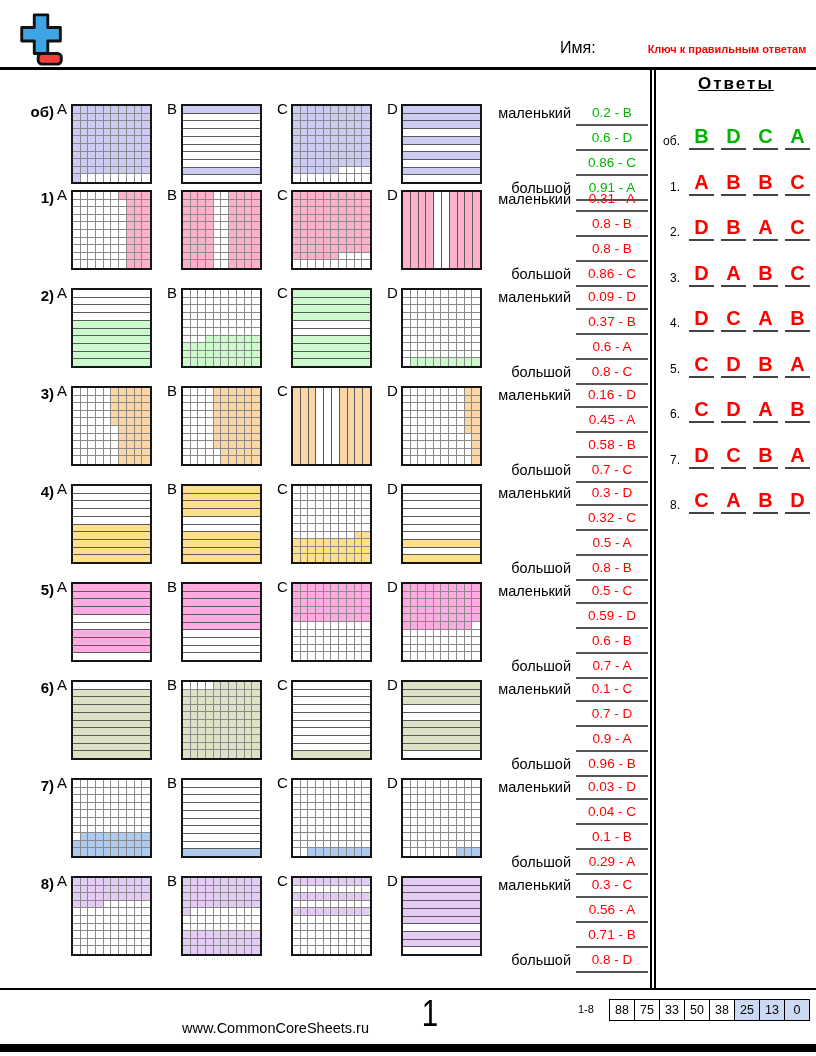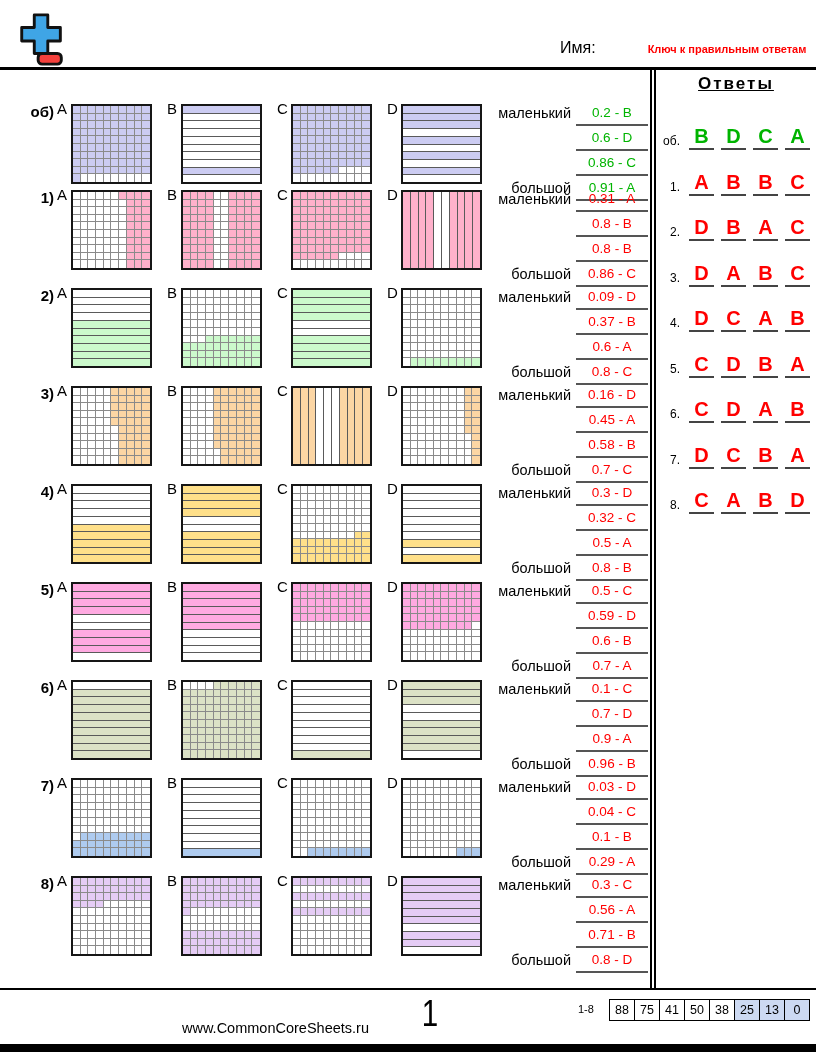--- a/index.html
+++ b/index.html
@@ -2503,21 +2503,21 @@
       </div>
   </div>
 
   <div class="footer-rule"></div>
   <div class="footer-url">www.CommonCoreSheets.ru</div>
   <div class="footer-page">1</div>
   <div class="score-label">1-8</div>
   <div class="scores" id="scores">
       <div class="score-box">88</div>
       <div class="score-box">75</div>
-      <div class="score-box">41</div>
+      <div class="score-box">33</div>
       <div class="score-box">50</div>
       <div class="score-box">38</div>
       <div class="score-box shaded">25</div>
       <div class="score-box shaded">13</div>
       <div class="score-box shaded">0</div>
     </div>
   <div class="bottom-bar"></div>
 
 </div>
 

